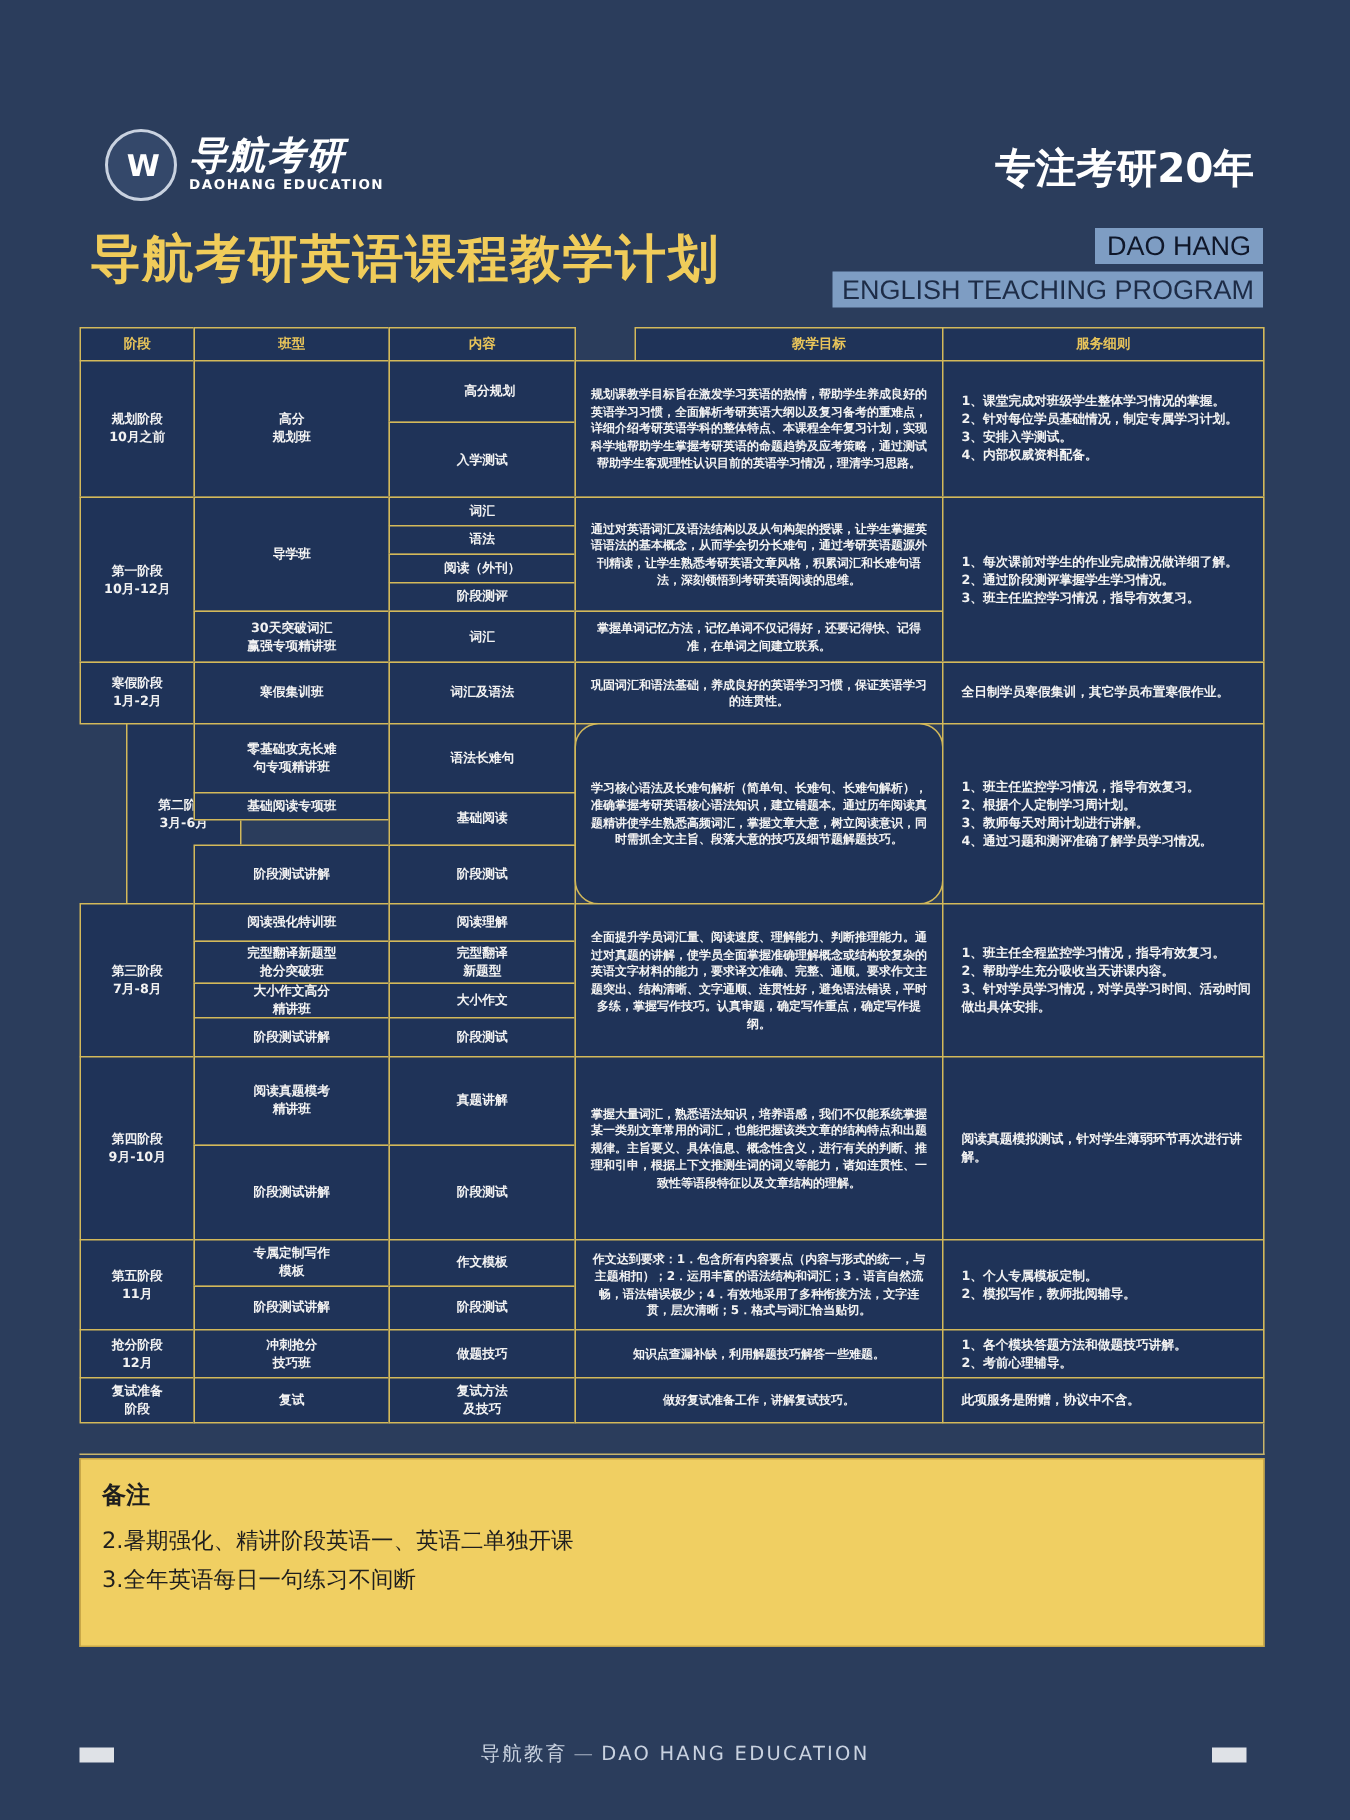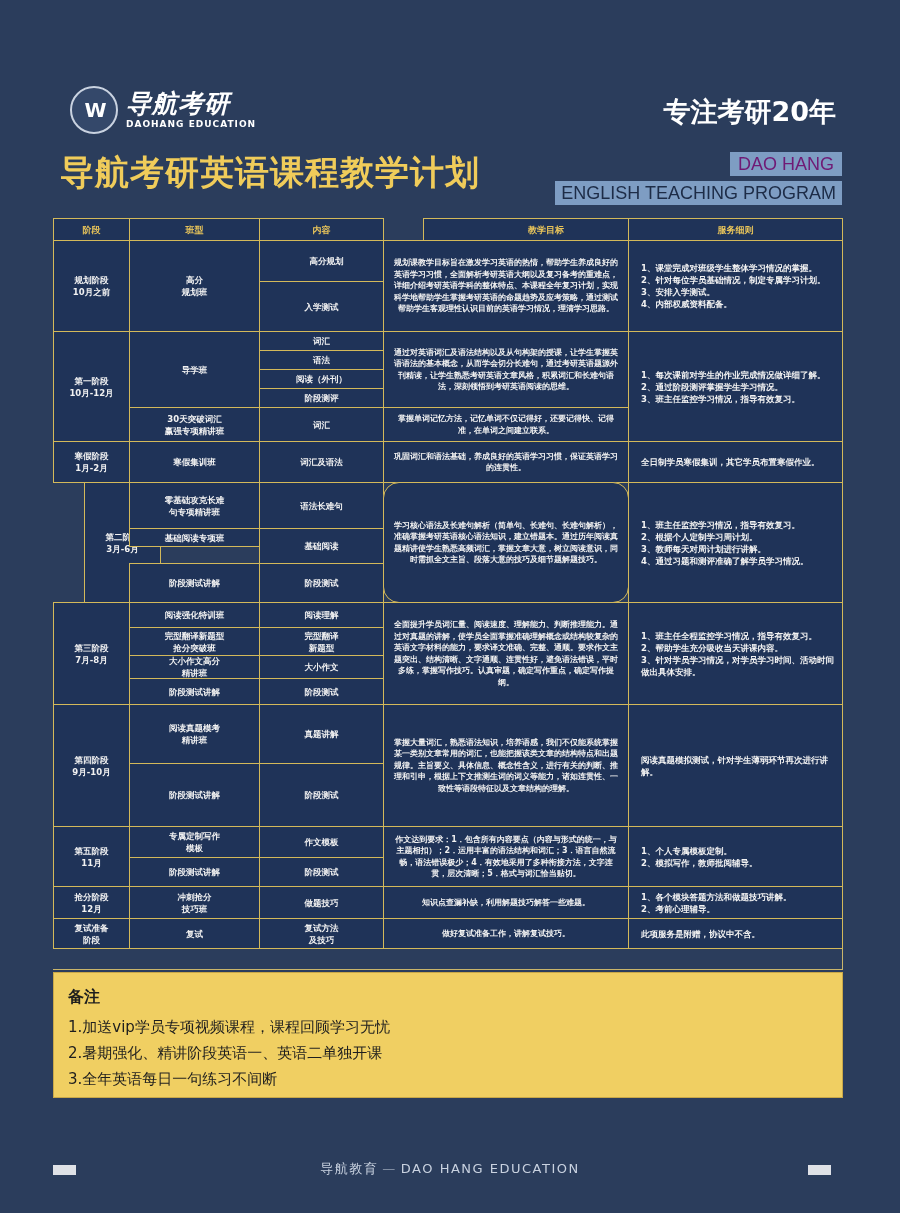--- a/index.html
+++ b/index.html
@@ -25,21 +25,21 @@
   .logo-cn { font-size: 25px; font-weight: bold; letter-spacing: 1px; line-height: 28px; font-style: italic; }
   .logo-en { font-size: 9px; font-weight: bold; letter-spacing: 1px; line-height: 12px; }
   .slogan { right: 64px; top: 94px; font-size: 27px; font-weight: bold; color: #ffffff; }
 
   .main-title {
     left: 60px; top: 150px; font-size: 34px; font-weight: bold;
     color: #f0cc5a; letter-spacing: 1px;
   }
   .en-tag1 {
     right: 58px; top: 152px; height: 24px; padding: 0 8px;
-    background: #7e9dc3; color: #701a75; font-size: 18px; line-height: 24px;
+    background: #7e9dc3; color: #0f172a; font-size: 18px; line-height: 24px;
     font-family: "Liberation Sans", sans-serif;
   }
   .en-tag2 {
     right: 58px; top: 181px; height: 24px; padding: 0 6px;
     background: #7e9dc3; color: #1d2c47; font-size: 18px; line-height: 24px;
     font-family: "Liberation Sans", sans-serif;
   }
 
   
   .tbl-frame {
@@ -285,21 +285,20 @@
 及技巧</span>
     </div>
   <div class="cell goal" style="left:383px;top:918px;width:246px;height:31px;">做好复试准备工作，讲解复试技巧。</div>
   <div class="cell left" style="left:628px;top:918px;width:215px;height:31px;">
       <span class="ml">此项服务是附赠，协议中不含。</span>
     </div>
 </div>
 
 <div class="abs notes">
   <div class="notes-title">备注</div>
-  <div class="notes-item">1.加送vip学员专项视频课程，课程回顾学习无忧</div>
   <div class="notes-item">2.暑期强化、精讲阶段英语一、英语二单独开课</div>
   <div class="notes-item">3.全年英语每日一句练习不间断</div>
 </div>
 
 <div class="abs footer-mark" style="left:53px;"></div>
 <div class="abs footer">
   <span>导航教育</span><span class="sep">—</span><span>DAO HANG EDUCATION</span>
 </div>
 <div class="abs footer-mark" style="left:808px;"></div>
 

